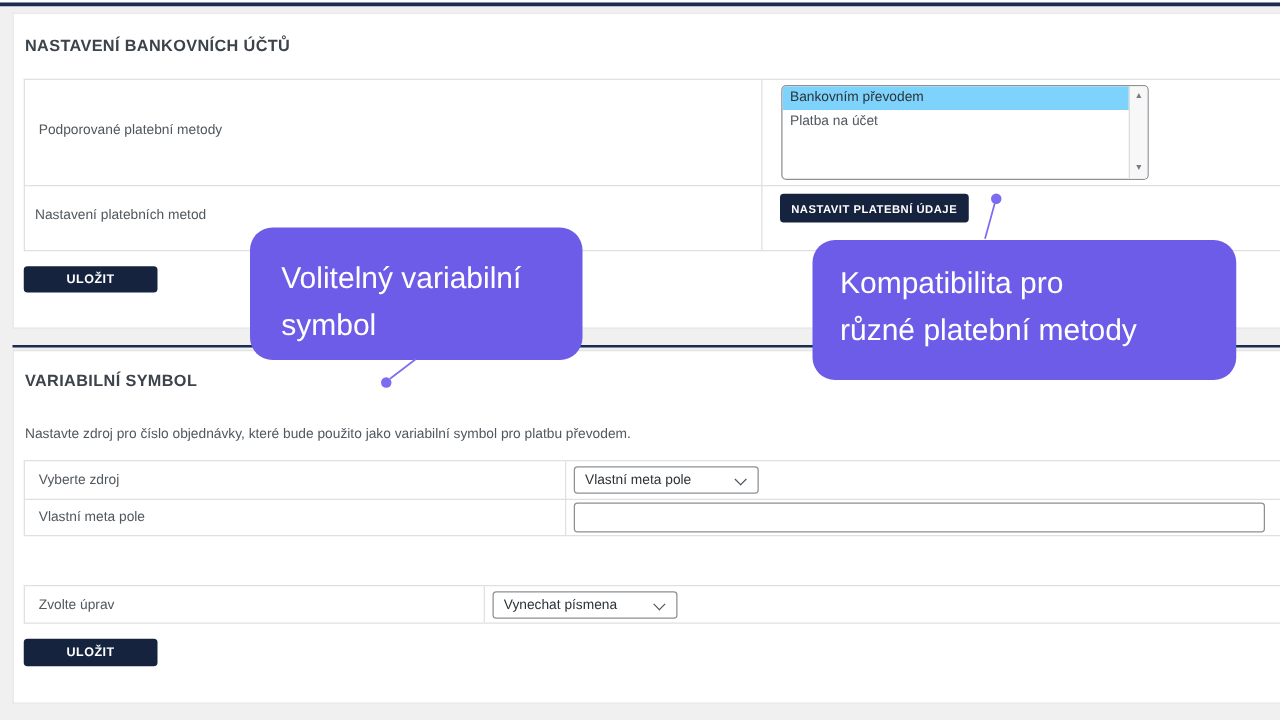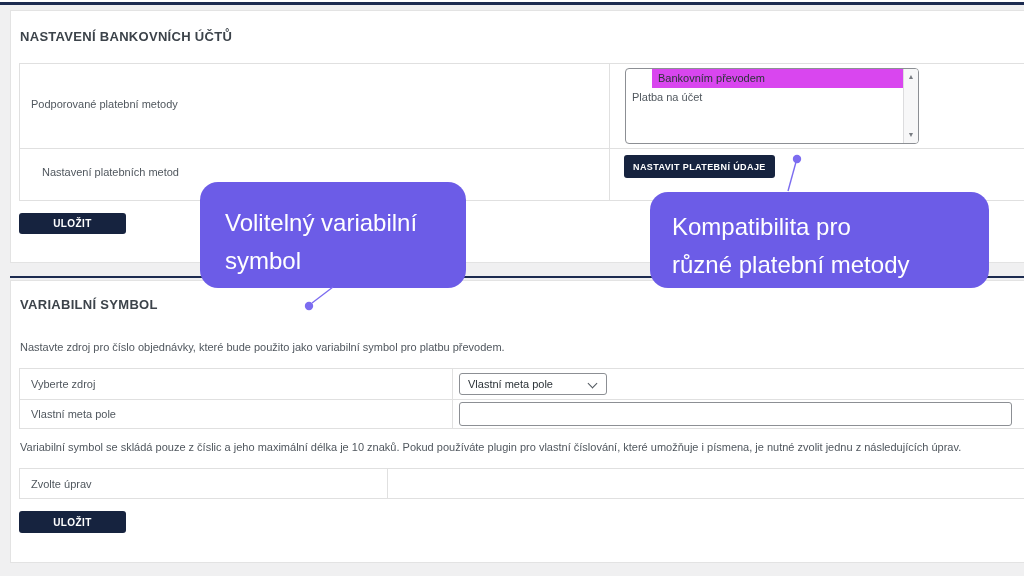--- a/index.html
+++ b/index.html
@@ -12,21 +12,21 @@
   .card2{top:280px;height:283px;}
   .separator{position:absolute;left:10px;right:0;top:276px;height:2px;background:#1c2b50;}
   .sec-title{position:absolute;left:9px;font-size:13px;letter-spacing:.3px;color:#3c434a;font-weight:700;white-space:nowrap;}
   .ftable{position:absolute;left:8px;right:0;border:1px solid #e0e0e0;border-right:none;background:#fff;box-sizing:border-box;}
   .vdiv{position:absolute;top:0;bottom:0;width:1px;background:#e0e0e0;}
   .hdiv{position:absolute;left:0;right:0;height:1px;background:#e0e0e0;}
   .flabel{position:absolute;font-size:11px;color:#50575e;white-space:nowrap;}
   .para{position:absolute;font-size:11px;color:#50575e;white-space:nowrap;}
   .multiselect{position:absolute;border:1px solid #8c8f94;border-radius:4px;background:#fff;box-sizing:border-box;overflow:hidden;}
   .ms-item{height:19px;line-height:19px;padding-left:6px;font-size:11px;color:#50575e;margin-right:14px;white-space:nowrap;}
-  .ms-item.selected{background:#d946ef;color:#2c3338;margin-left:26px;}
+  .ms-item.selected{background:#7dd3fc;color:#2c3338;}
   .ms-scroll{position:absolute;top:0;bottom:0;right:0;width:14px;background:#f7f7f8;border-left:1px solid #dcdcde;}
   .ms-arrow{position:absolute;left:0;right:0;text-align:center;font-size:7px;color:#787c82;line-height:10px;}
   .ms-arrow.up{top:3px;}
   .ms-arrow.down{bottom:3px;}
   .btn-navy{position:absolute;display:flex;align-items:center;justify-content:center;background:#16233f;color:#ffffff;font-size:10px;font-weight:700;letter-spacing:.4px;border-radius:3px;border:none;white-space:nowrap;cursor:pointer;font-family:"Liberation Sans",sans-serif;}
   .select-box{position:absolute;height:22px;border:1px solid #8c8f94;border-radius:3px;background:#fff;box-sizing:border-box;font-size:11px;color:#2c3338;display:flex;align-items:center;padding:0 26px 0 8px;cursor:pointer;}
   .chev{position:absolute;right:10px;top:6px;width:6px;height:6px;border-right:1.5px solid #50575e;border-bottom:1.5px solid #50575e;transform:rotate(45deg);}
   .text-input{position:absolute;height:24px;border:1px solid #8c8f94;border-radius:3px;background:#fff;box-sizing:border-box;font-size:11px;padding:0 6px;color:#2c3338;font-family:"Liberation Sans",sans-serif;}
   .callout{position:absolute;background:#6c5ce7;border-radius:18px;color:#ffffff;z-index:5;}
   .callout .ctext{font-size:24px;line-height:38px;font-weight:400;}
@@ -51,21 +51,21 @@
 
       <div class="multiselect" style="left:605px;top:4px;width:294px;height:76px;">
         <div class="ms-item selected">Bankovním převodem</div>
         <div class="ms-item">Platba na účet</div>
         <div class="ms-scroll">
           <div class="ms-arrow up">▲</div>
           <div class="ms-arrow down">▼</div>
         </div>
       </div>
 
-      <div class="flabel" style="left:22px;top:102px;">Nastavení platebních metod</div>
+      <div class="flabel" style="left:8px;top:102px;">Nastavení platebních metod</div>
 
       <button class="btn-navy" style="left:604px;top:91px;height:23px;padding:0 9px;font-size:9px;">NASTAVIT PLATEBNÍ ÚDAJE</button>
     </div>
 
     <button class="btn-navy" style="left:8px;top:202px;width:107px;height:21px;">ULOŽIT</button>
   </div>
 
   <div class="separator"></div>
 
   <div class="card card2">
@@ -80,38 +80,41 @@
       <div class="flabel" style="left:11px;top:9px;">Vyberte zdroj</div>
       <div class="select-box" style="left:439px;top:4px;width:148px;">
         <span>Vlastní meta pole</span>
         <span class="chev"></span>
       </div>
 
       <div class="flabel" style="left:11px;top:39px;">Vlastní meta pole</div>
       <input class="text-input" style="left: 439px; top: 33px; right: 12px;" value="">
     </div>
 
-    <div class="para" style="left:9px;top:160px;">Variabilní symbol se skládá pouze z číslic a jeho maximální délka je 10 znaků. Pokud používáte plugin pro vlastní číslování, které umožňuje i písmena, je nutné zvolit jednu z následujících úprav.</div>
 
     <div class="ftable" style="top:187px;height:31px;">
       <div class="vdiv" style="left:367px;"></div>
       <div class="flabel" style="left:11px;top:9px;">Zvolte úprav</div>
+      <div class="select-box" style="left:374px;top:4px;width:148px;">
+        <span>Vynechat písmena</span>
+        <span class="chev"></span>
+      </div>
     </div>
 
     <button class="btn-navy" style="left:8px;top:230px;width:107px;height:22px;">ULOŽIT</button>
   </div>
 
   <div class="callout" style="left:200px;top:182px;width:266px;height:106px;">
     <div style="padding:22px 0 0 25px;">
       <div class="ctext">Volitelný variabilní</div>
       <div class="ctext">symbol</div>
     </div>
   </div>
 
-  <div class="callout" style="left:650px;top:192px;width:339px;height:96px;">
+  <div class="callout" style="left:650px;top:192px;width:339px;height:112px;">
     <div style="padding:16px 0 0 22px;">
       <div class="ctext">Kompatibilita pro</div>
       <div class="ctext">různé platební metody</div>
     </div>
   </div>
 
   <svg class="overlay" viewBox="0 0 1024 576" xmlns="http://www.w3.org/2000/svg">
     <line x1="333" y1="287" x2="312" y2="303" stroke="#7c6cf0" stroke-width="1.4"></line>
     <circle cx="309" cy="306" r="4.2" fill="#7c6cf0"></circle>
     <line x1="796" y1="162" x2="788" y2="191" stroke="#7c6cf0" stroke-width="1.4"></line>

